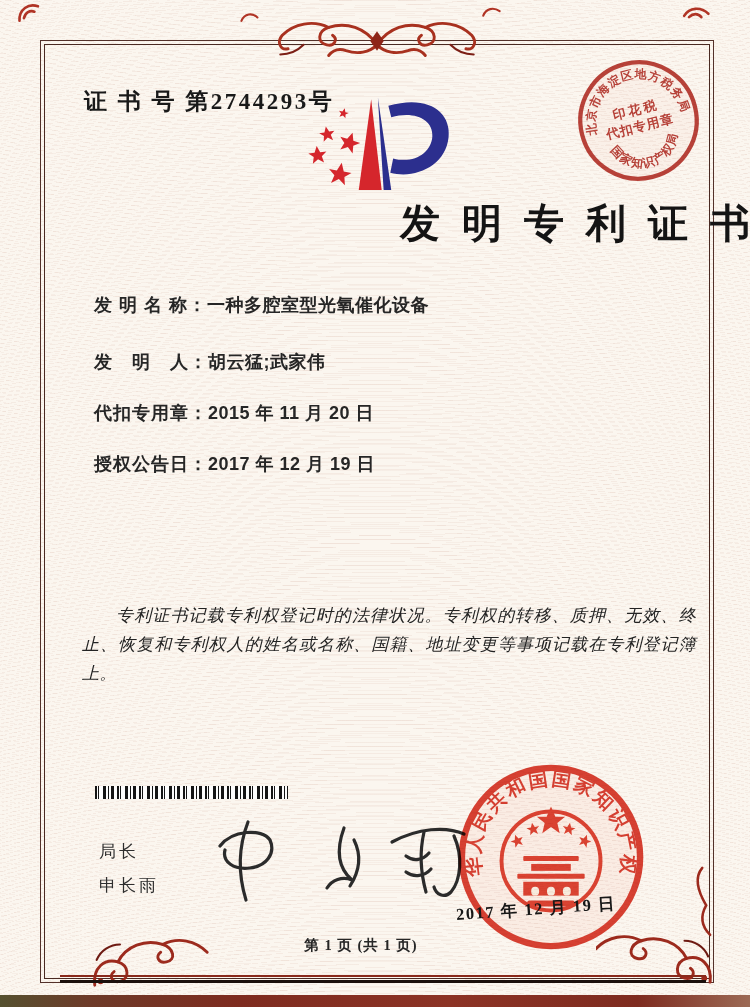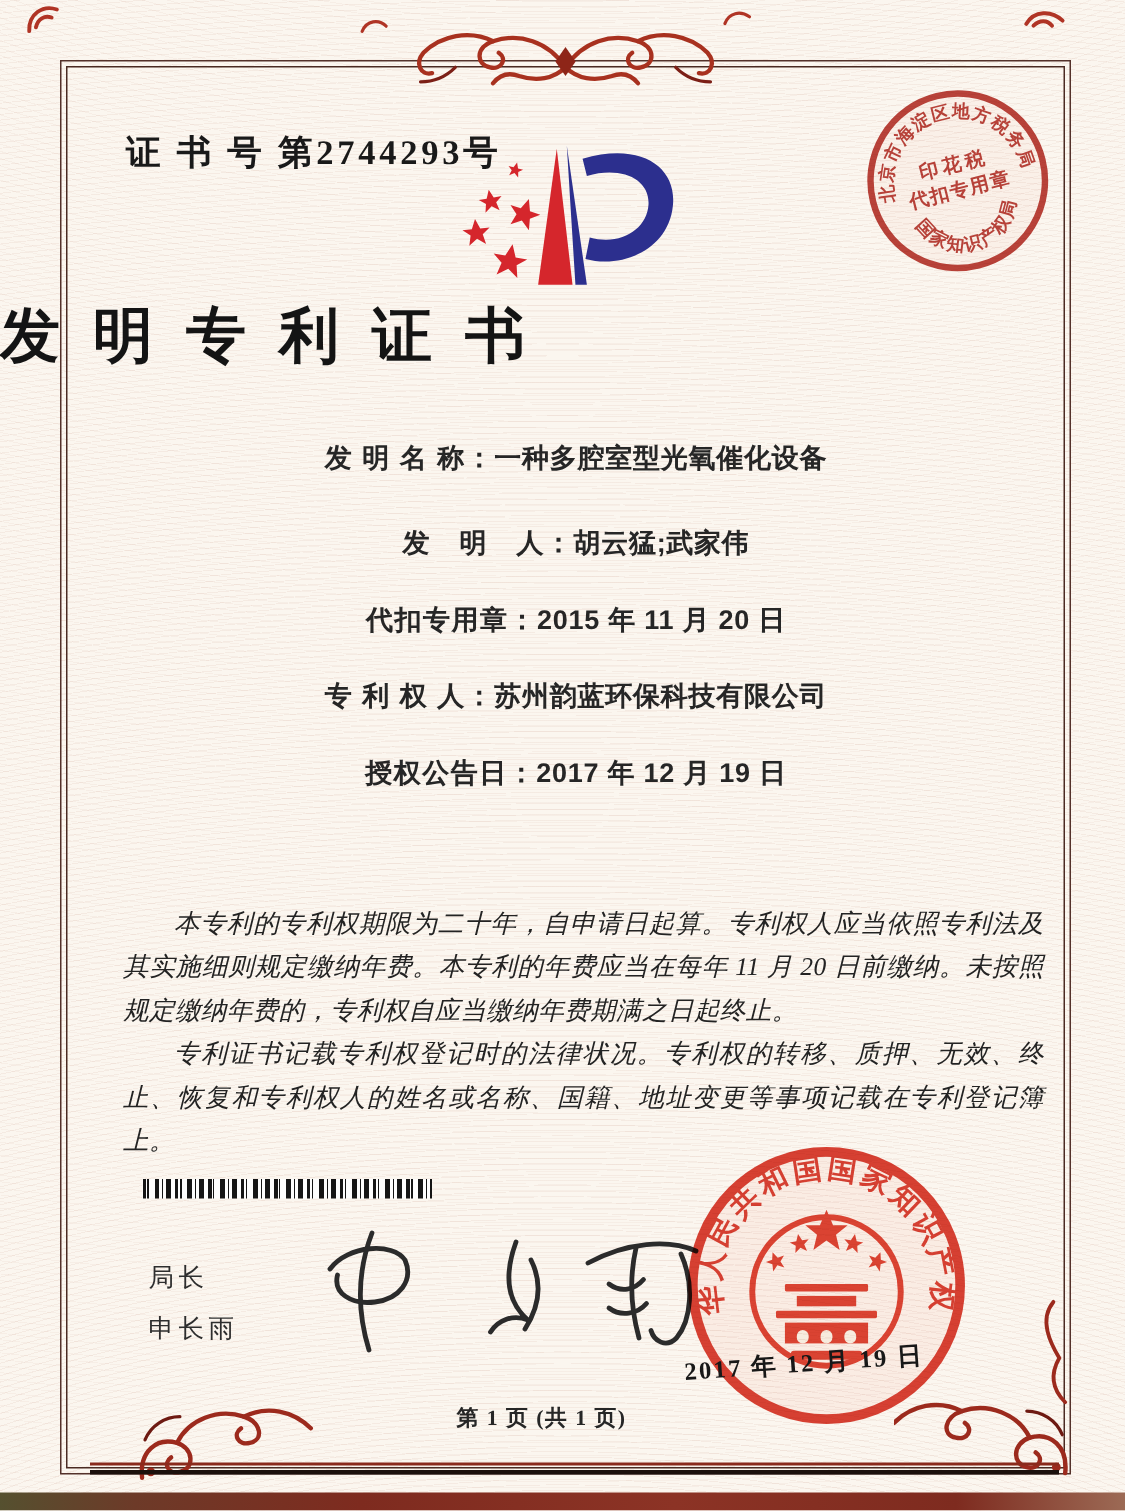--- a/index.html
+++ b/index.html
@@ -16,28 +16,28 @@
   .frame{
     position:absolute;left:44px;top:44px;right:40px;bottom:28px;
     border:1.5px solid #4a2a22;outline:1.5px solid #54312a;outline-offset:3px;
   }
   .cert-no{
     position:absolute;left:84px;top:86px;
     font-size:23px;font-weight:bold;letter-spacing:2.5px;color:#191919;
   }
   .logo{position:absolute;left:289px;top:92px;width:172px;height:106px;}
   .title{
-    position:absolute;left:0;right:0;top:196px;text-align:left;
+    position:absolute;left:0;right:0;top:196px;text-align:right;
     font-size:40px;font-weight:bold;color:#141414;
   }
   .title span{letter-spacing:22px;margin-right:-22px;}
   .fields{
     position:absolute;left:94px;top:293px;width:580px;
     font-family:"Liberation Sans","DejaVu Sans",sans-serif;
-    font-size:18px;font-weight:bold;color:#262626;text-align:center;
+    font-size:18px;font-weight:bold;color:#262626;
   }
   .frow{margin-bottom:27px;white-space:pre;}
   .frow:first-child{margin-bottom:33px;}
   .flabel{letter-spacing:1px;}
   .fvalue{letter-spacing:0.5px;}
   .bodytext{
     position:absolute;left:82px;right:54px;top:601px;
     font-size:17px;line-height:29px;text-align:justify;color:#232323;
     font-style:italic;letter-spacing:0.3px;
   }
@@ -158,26 +158,24 @@
       <text class="arc-small" x="75" y="86" font-size="13.5" text-anchor="middle" letter-spacing="1">代扣专用章</text>
     </g>
   </svg>
 
   <div class="title"><span>发明专利证书</span></div>
 
   <div class="fields">
     <div class="frow"><span class="flabel">发 明 名 称：</span><span class="fvalue">一种多腔室型光氧催化设备</span></div>
     <div class="frow"><span class="flabel">发　明　人：</span><span class="fvalue">胡云猛;武家伟</span></div>
     <div class="frow"><span class="flabel">代扣专用章：</span><span class="fvalue">2015 年 11 月 20 日</span></div>
-    <div class="frow"><span class="flabel">专 利 权 人：</span><span class="fvalue">苏州韵蓝环保科技有限公司</span></div>
     <div class="frow"><span class="flabel">授权公告日：</span><span class="fvalue">2017 年 12 月 19 日</span></div>
   </div>
 
   <div class="bodytext">
-    <p>本专利的专利权期限为二十年，自申请日起算。专利权人应当依照专利法及其实施细则规定缴纳年费。本专利的年费应当在每年 11 月 20 日前缴纳。未按照规定缴纳年费的，专利权自应当缴纳年费期满之日起终止。</p>
     <p>专利证书记载专利权登记时的法律状况。专利权的转移、质押、无效、终止、恢复和专利权人的姓名或名称、国籍、地址变更等事项记载在专利登记簿上。</p>
   </div>
 
   <div class="barcode"></div>
 
   <div class="signer">
     <div>局长</div>
     <div>申长雨</div>
   </div>
 

